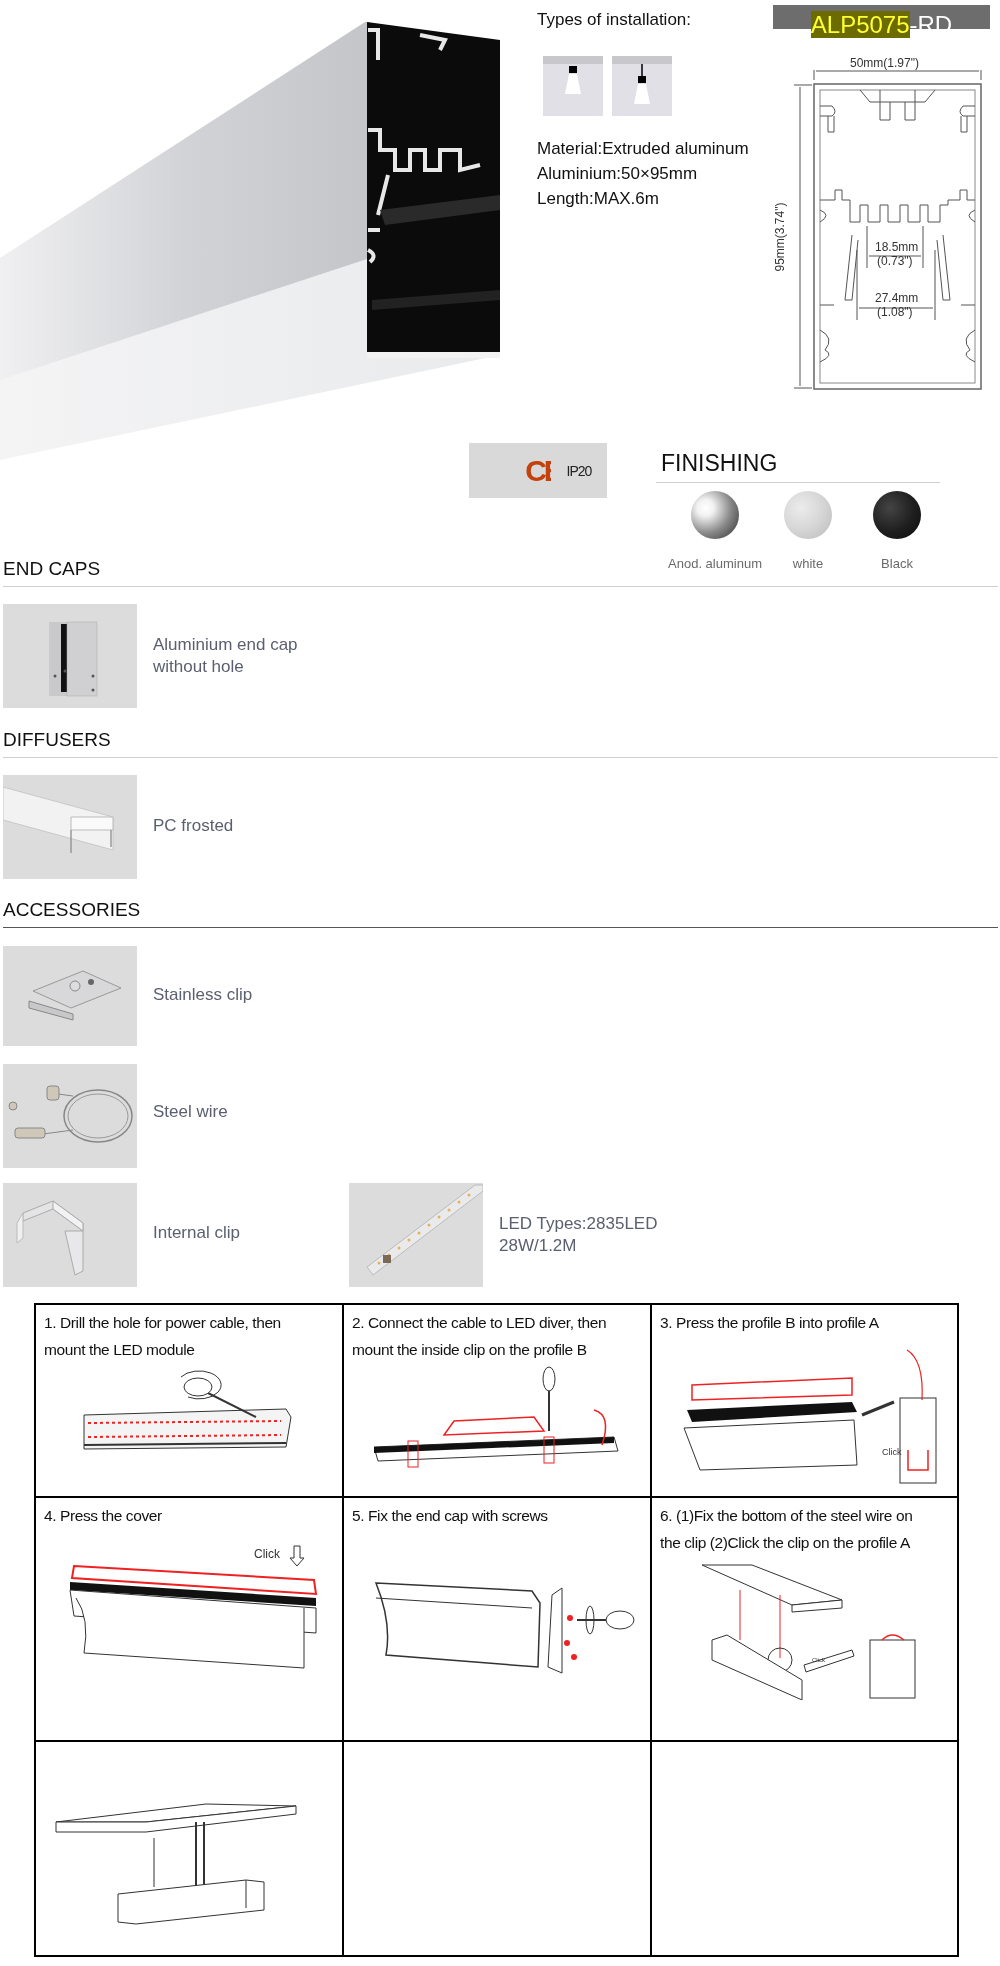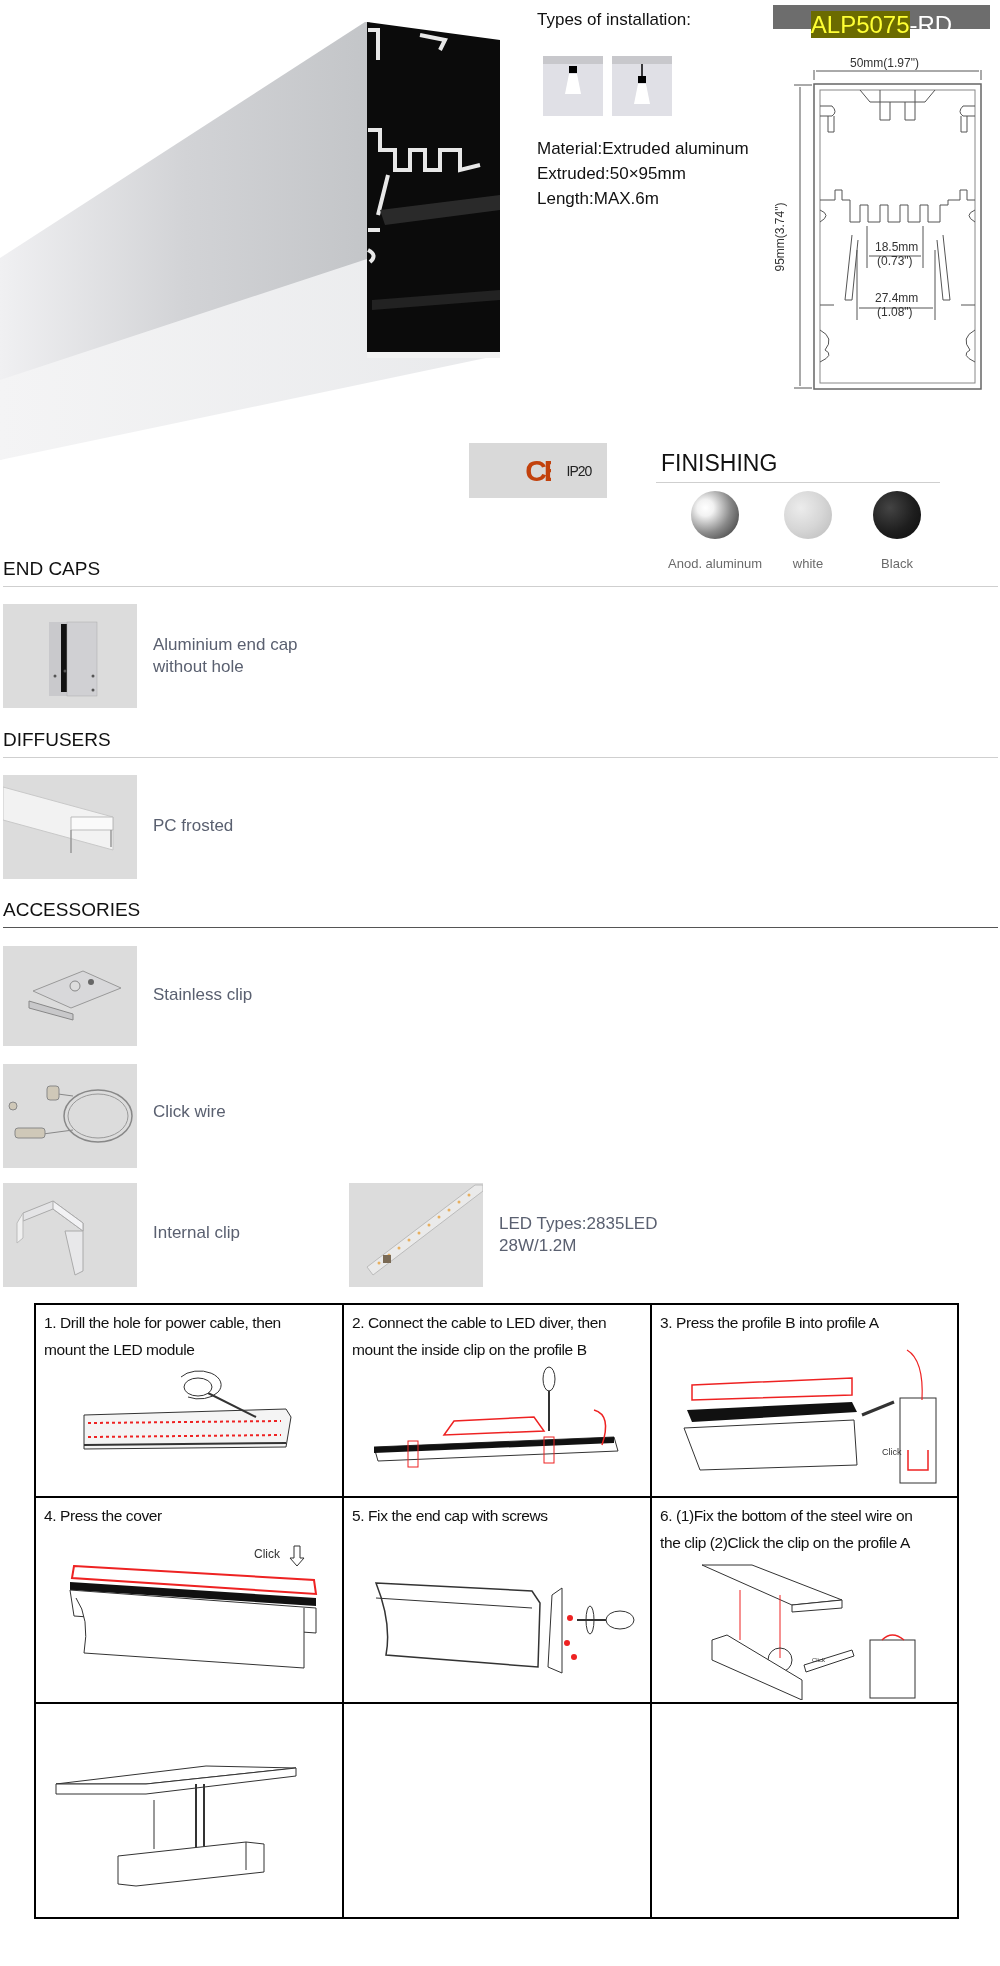--- a/index.html
+++ b/index.html
@@ -91,21 +91,21 @@
 <div class="abs install-icon" style="left:612px">
   <div class="ceil"></div>
   <svg width="60" height="60" style="position:absolute;left:0;top:0">
     <line x1="30" y1="8" x2="30" y2="20" stroke="#000" stroke-width="1.5"></line>
     <rect x="26" y="20" width="8" height="7" fill="#000"></rect>
     <polygon points="26,28 34,28 38,48 22,48" fill="#fff"></polygon>
   </svg>
 </div>
 
 <div class="abs spec" style="top:139px">Material:Extruded aluminum</div>
-<div class="abs spec" style="top:164px">Extruded:50×95mm</div>
+<div class="abs spec" style="top:164px">Aluminium:50×95mm</div>
 <div class="abs spec" style="top:189px">Length:MAX.6m</div>
 
 <div class="abs title-box">
   <span class="hl">ALP5075</span><span>-RD</span>
 </div>
 
 <div id="drawing" class="abs">
   <svg width="200" height="345" viewBox="0 0 200 345" style="position:absolute;left:0;top:0">
     <g stroke="#555" stroke-width="1" fill="none">
 
@@ -209,21 +209,21 @@
   <svg width="134" height="104">
     <ellipse cx="95" cy="52" rx="34" ry="26" fill="none" stroke="#888" stroke-width="1.5"></ellipse>
     <ellipse cx="95" cy="52" rx="30" ry="22" fill="none" stroke="#999" stroke-width="1"></ellipse>
     <line x1="55" y1="30" x2="70" y2="32" stroke="#888"></line>
     <line x1="40" y1="70" x2="70" y2="66" stroke="#888"></line>
     <rect x="44" y="22" width="12" height="14" rx="3" fill="#cfc8b8" stroke="#888"></rect>
     <rect x="12" y="64" width="30" height="10" rx="3" fill="#cfc8b8" stroke="#888"></rect>
     <circle cx="10" cy="42" r="4" fill="#cfc8b8" stroke="#888"></circle>
   </svg>
 </div>
-<div class="abs item-text" style="left:153px;top:1101px">Click wire</div>
+<div class="abs item-text" style="left:153px;top:1101px">Steel wire</div>
 
 <div class="abs thumb" style="left:3px;top:1183px">
   <svg width="134" height="104">
     <polygon points="20,30 50,18 80,40 80,48 50,26 20,38" fill="#e4e4e6" stroke="#aaa"></polygon>
     <polygon points="50,18 80,40 80,48 50,26" fill="#f2f2f4" stroke="#aaa"></polygon>
     <polygon points="62,48 80,48 80,88 72,92" fill="#e8e8ea" stroke="#aaa"></polygon>
     <polygon points="14,40 20,30 20,55 14,60" fill="#f0f0f0" stroke="#bbb"></polygon>
   </svg>
 </div>
 <div class="abs item-text" style="left:153px;top:1222px">Internal clip</div>
@@ -291,21 +291,21 @@
         <polygon points="15,70 180,62 185,72 20,82" fill="#111"></polygon>
         <polygon points="12,88 182,80 185,125 28,130" fill="#fff" stroke="#333"></polygon>
         <path d="M190,75 L222,62" stroke="#333" stroke-width="3"></path>
         <rect x="228" y="58" width="36" height="85" fill="#fff" stroke="#333"></rect>
         <path d="M236,110 L236,130 L256,130 L256,110" fill="none" stroke="#e22" stroke-width="1.5"></path>
         <path d="M235,10 Q252,20 250,60" fill="none" stroke="#e22" stroke-width="1.2"></path>
         <text x="210" y="115" font-size="9" fill="#333" font-family="Liberation Sans, sans-serif">Click</text>
       </svg>
     </td>
   </tr>
-  <tr style="height:206px">
+  <tr style="height:244px">
     <td>
       <span class="step-text">4.  Press the cover</span>
       <svg class="step-svg" style="left:18px;top:40px" width="290" height="150">
         <path d="M20,28 L260,42 L262,56 L18,40 Z" fill="#fff" stroke="#e22" stroke-width="2"></path>
         <path d="M16,44 L262,60 L262,68 L16,52 Z" fill="#111"></path>
         <path d="M16,52 L262,70 L262,95 L20,78 Z" fill="#fff" stroke="#333"></path>
         <path d="M22,60 Q36,80 30,115 L250,130 L250,70" fill="#fff" stroke="#333"></path>
         <text x="200" y="20" font-size="12" fill="#333" font-family="Liberation Sans, sans-serif">Click</text>
         <path d="M240,8 L240,20 L236,20 L243,28 L250,20 L246,20 L246,8 Z" fill="#fff" stroke="#333"></path>
       </svg>

